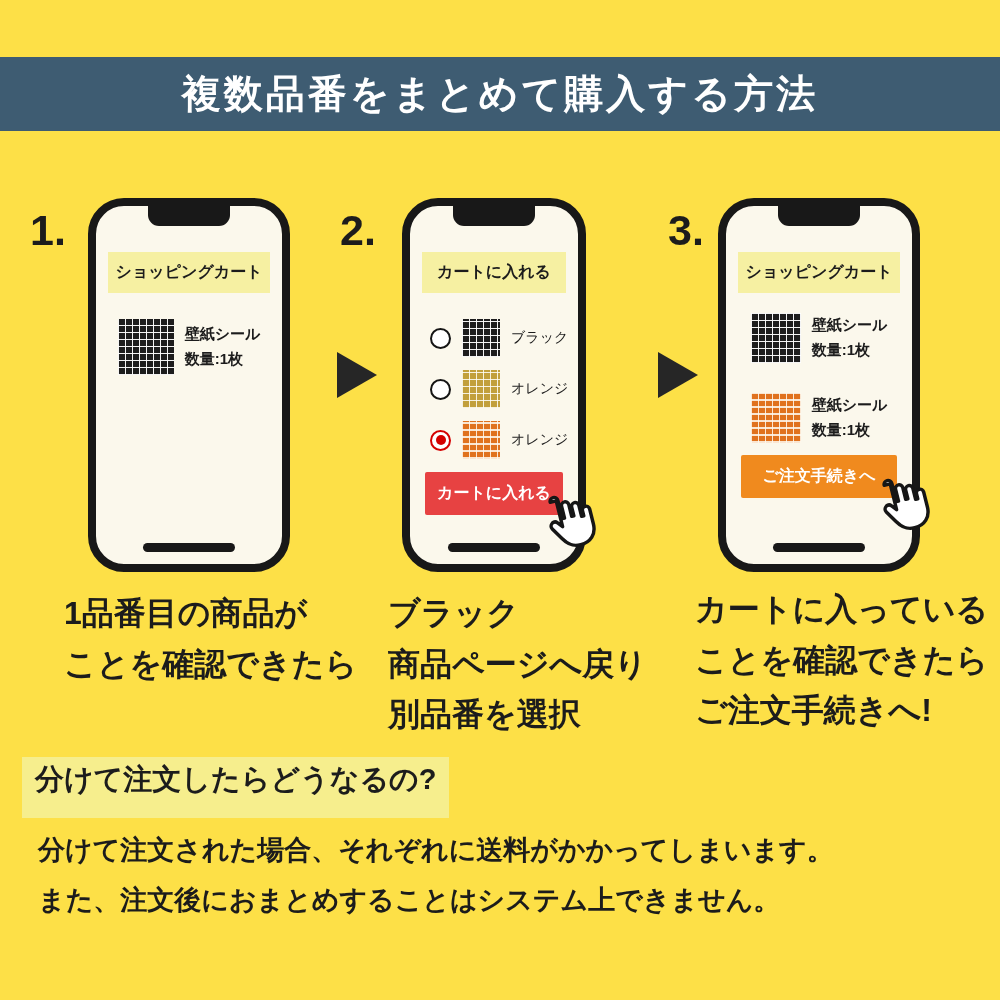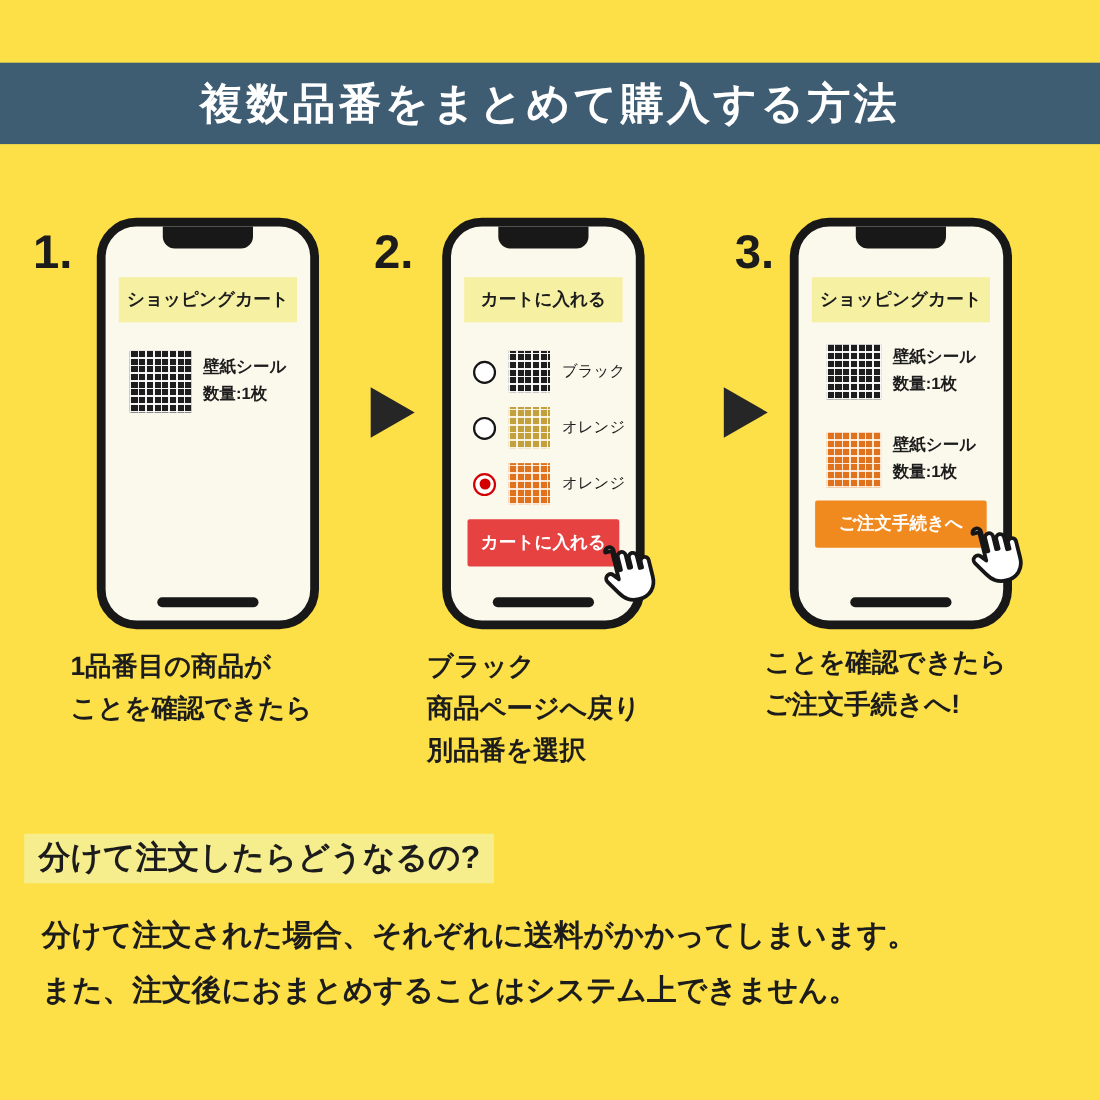--- a/index.html
+++ b/index.html
@@ -97,28 +97,28 @@
   
   .cta {
     position:relative; margin:12px 15px 0; padding:11px 0; text-align:center;
     color:#fff; font-size:16px; font-weight:bold; border-radius:2px;
   }
   .cta-red { background:#e74242; }
   .cta-orange { background:#f08a1e; }
   .hand { position:absolute; width:64px; height:64px; right:-34px; bottom:-40px; transform:rotate(-14deg); }
 
   
-  .caption { position:absolute; font-size:24px; font-weight:bold; line-height:1.58; color:#1c1c1c; }
+  .caption { position:absolute; font-size:32px; font-weight:bold; line-height:1.58; color:#1c1c1c; }
   .cap-1 { left:64px;  top:588px; }
   .cap-2 { left:388px; top:588px; }
   .cap-3 { left:695px; top:584px; }
 
   
   .footer-heading { position:absolute; left:22px; top:760px; font-size:29px; font-weight:bold; }
-  .footer-heading .hl { background:#f6ee8d; padding:6px 12px 7px 13px; }
+  .footer-heading .hl { background:#f6ee8d; padding:6px 12px 23px 13px; }
   .footer-text { position:absolute; left:38px; top:826px; font-size:27px; font-weight:600; line-height:1.85; }
 </style>
 </head>
 <body>
 
 <div class="canvas">
 
   <div class="banner">
     <span>複数品番をまとめて購入する方法</span>
   </div>
@@ -212,20 +212,21 @@
   <div class="caption cap-1">
     <div>1品番目の商品が</div>
     <div>ことを確認できたら</div>
   </div>
   <div class="caption cap-2">
     <div>ブラック</div>
     <div>商品ページへ戻り</div>
     <div>別品番を選択</div>
   </div>
   <div class="caption cap-3">
+    <div>カートに入っている</div>
     <div>ことを確認できたら</div>
     <div>ご注文手続きへ!</div>
   </div>
 
   <div class="footer-heading">
     <span class="hl">分けて注文したらどうなるの?</span>
   </div>
   <div class="footer-text">
     <div>分けて注文された場合、それぞれに送料がかかってしまいます。</div>
     <div>また、注文後におまとめすることはシステム上できません。</div>

